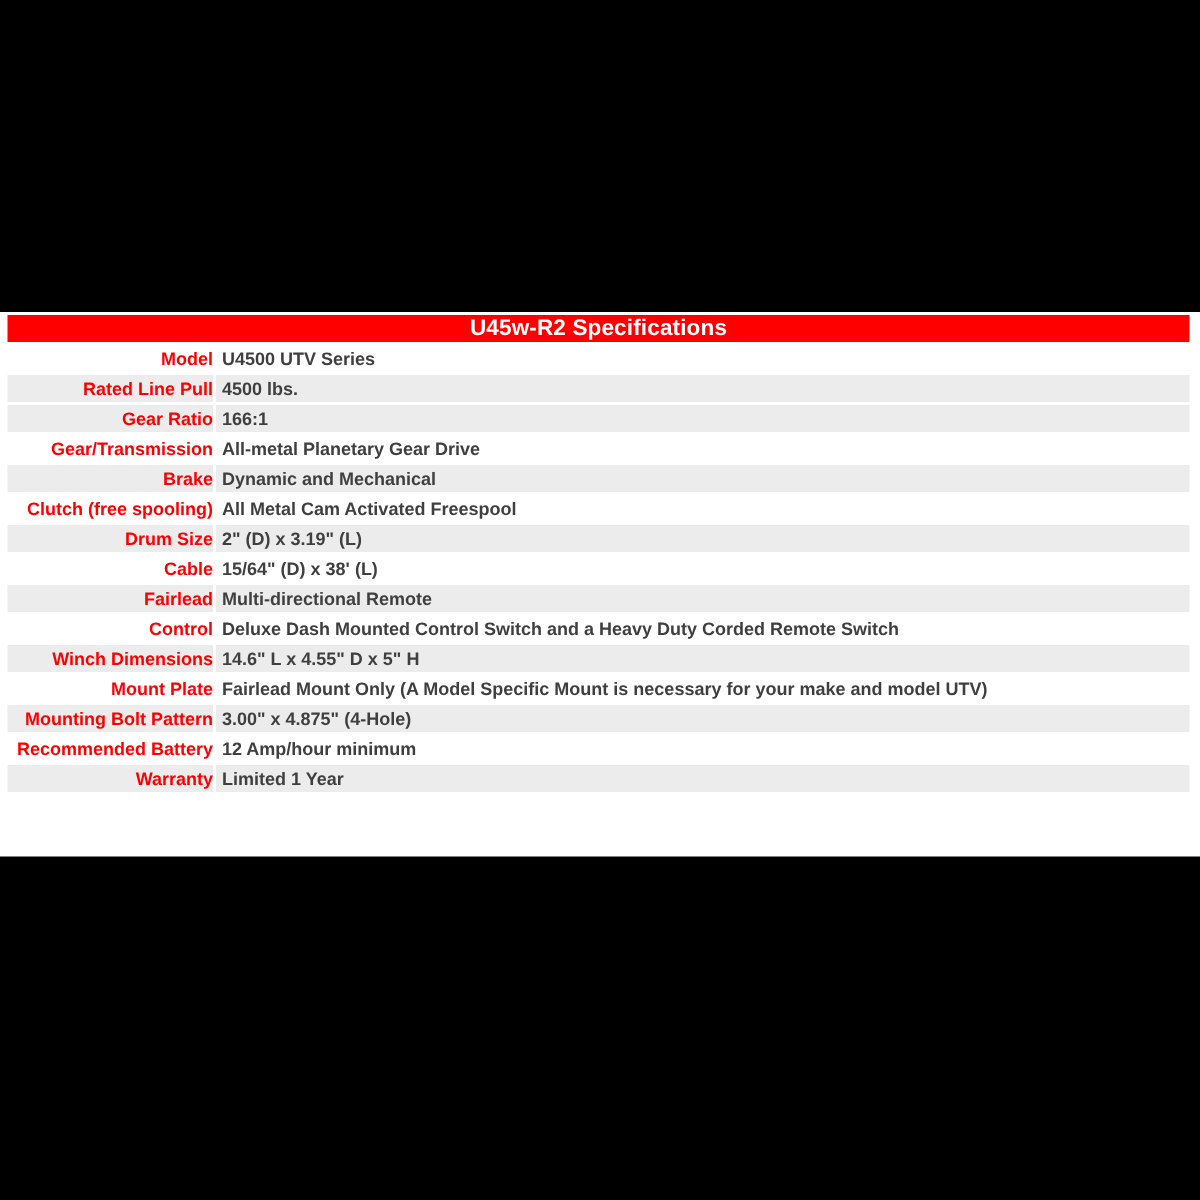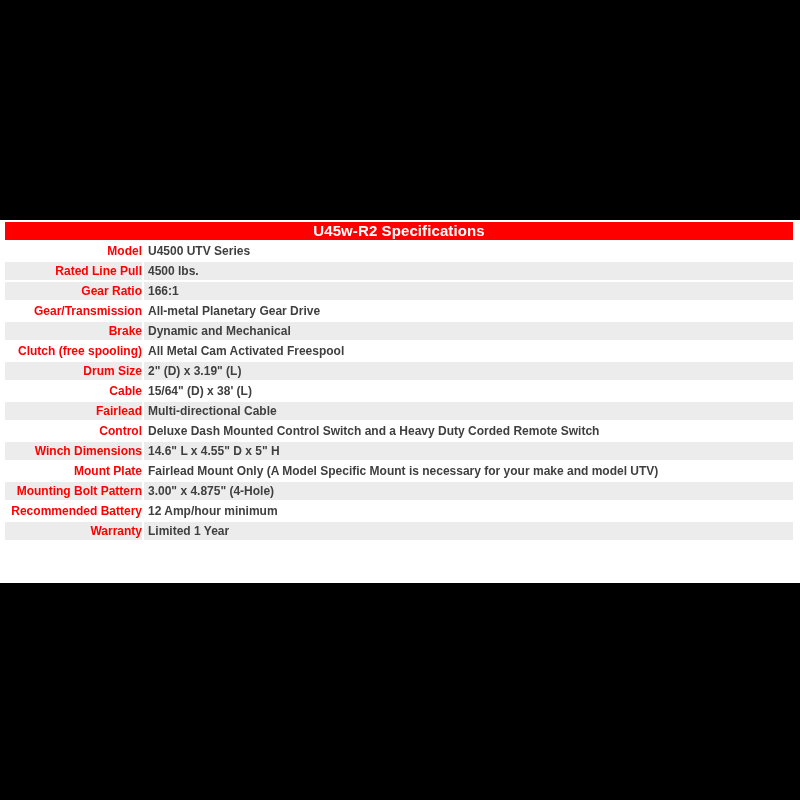--- a/index.html
+++ b/index.html
@@ -6,21 +6,21 @@
     margin: 0;
     padding: 0;
     width: 800px;
     height: 800px;
     background: #000000;
     font-family: "Liberation Sans", sans-serif;
     overflow: hidden;
   }
   .content-band {
     position: absolute;
-    top: 220px;
+    top: 208px;
     left: 0;
     width: 800px;
     height: 363px;
     background: #ffffff;
   }
   table.spec-table {
     border-collapse: separate;
     border-spacing: 2px;
     table-layout: fixed;
     width: 792px;
@@ -103,21 +103,21 @@
         <tr class="alt">
           <td class="spec-label">Drum Size</td>
           <td class="spec-value">2" (D) x 3.19" (L)</td>
         </tr>
         <tr class="plain">
           <td class="spec-label">Cable</td>
           <td class="spec-value">15/64" (D) x 38' (L)</td>
         </tr>
         <tr class="alt">
           <td class="spec-label">Fairlead</td>
-          <td class="spec-value">Multi-directional Cable</td>
+          <td class="spec-value">Multi-directional Remote</td>
         </tr>
         <tr class="plain">
           <td class="spec-label">Control</td>
           <td class="spec-value">Deluxe Dash Mounted Control Switch and a Heavy Duty Corded Remote Switch</td>
         </tr>
         <tr class="alt">
           <td class="spec-label">Winch Dimensions</td>
           <td class="spec-value">14.6" L x 4.55" D x 5" H</td>
         </tr>
         <tr class="plain">

